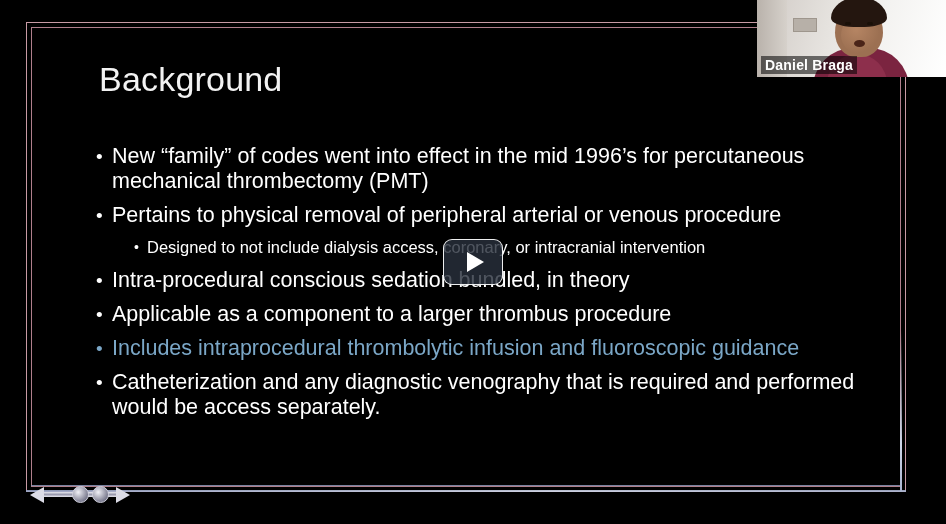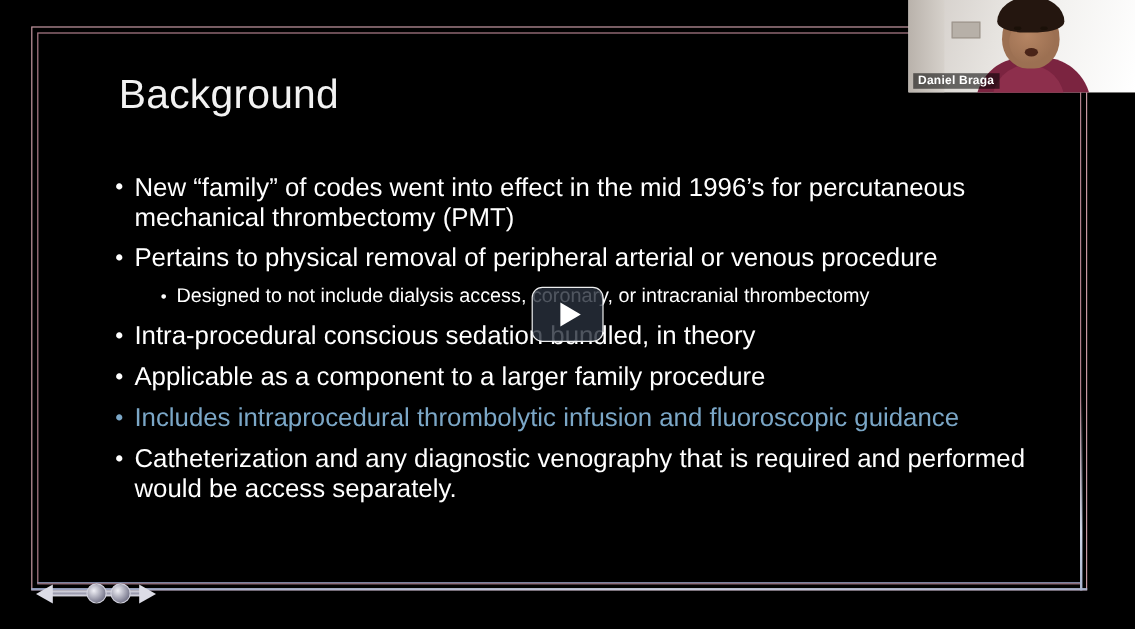--- a/index.html
+++ b/index.html
@@ -205,21 +205,21 @@
     width: 60px;
     height: 30px;
     border-radius: 30px 30px 0 0;
     background: #8d2f4c;
   }
   .wc-name {
     position: absolute;
     left: 4px;
     bottom: 3px;
     padding: 1px 4px;
-    font-size: 10px;
+    font-size: 14px;
     font-weight: 700;
     color: #ffffff;
     background: rgba(0,0,0,.55);
     white-space: nowrap;
     letter-spacing: .2px;
   }
 
   
   .play-btn {
     position: absolute;
@@ -306,31 +306,31 @@
       <span class="txt">New “family” of codes went into effect in the mid 1996’s for percutaneous mechanical thrombectomy (PMT)</span>
     </div>
 
     <div class="bullet">
       <span class="dot">•</span>
       <span class="txt">Pertains to physical removal of peripheral arterial or venous procedure</span>
     </div>
 
     <div class="bullet sub">
       <span class="dot">•</span>
-      <span class="txt">Designed to not include dialysis access, coronary, or intracranial thrombectomy</span>
+      <span class="txt">Designed to not include dialysis access, coronary, or intracranial intervention</span>
     </div>
 
     <div class="bullet">
       <span class="dot">•</span>
       <span class="txt">Intra-procedural conscious sedation bundled, in theory</span>
     </div>
 
     <div class="bullet">
       <span class="dot">•</span>
-      <span class="txt">Applicable as a component to a larger family procedure</span>
+      <span class="txt">Applicable as a component to a larger thrombus procedure</span>
     </div>
 
     <div class="bullet accent">
       <span class="dot">•</span>
       <span class="txt">Includes intraprocedural thrombolytic infusion and fluoroscopic guidance</span>
     </div>
 
     <div class="bullet">
       <span class="dot">•</span>
       <span class="txt">Catheterization and any diagnostic venography that is required and performed would be access separately.</span>

